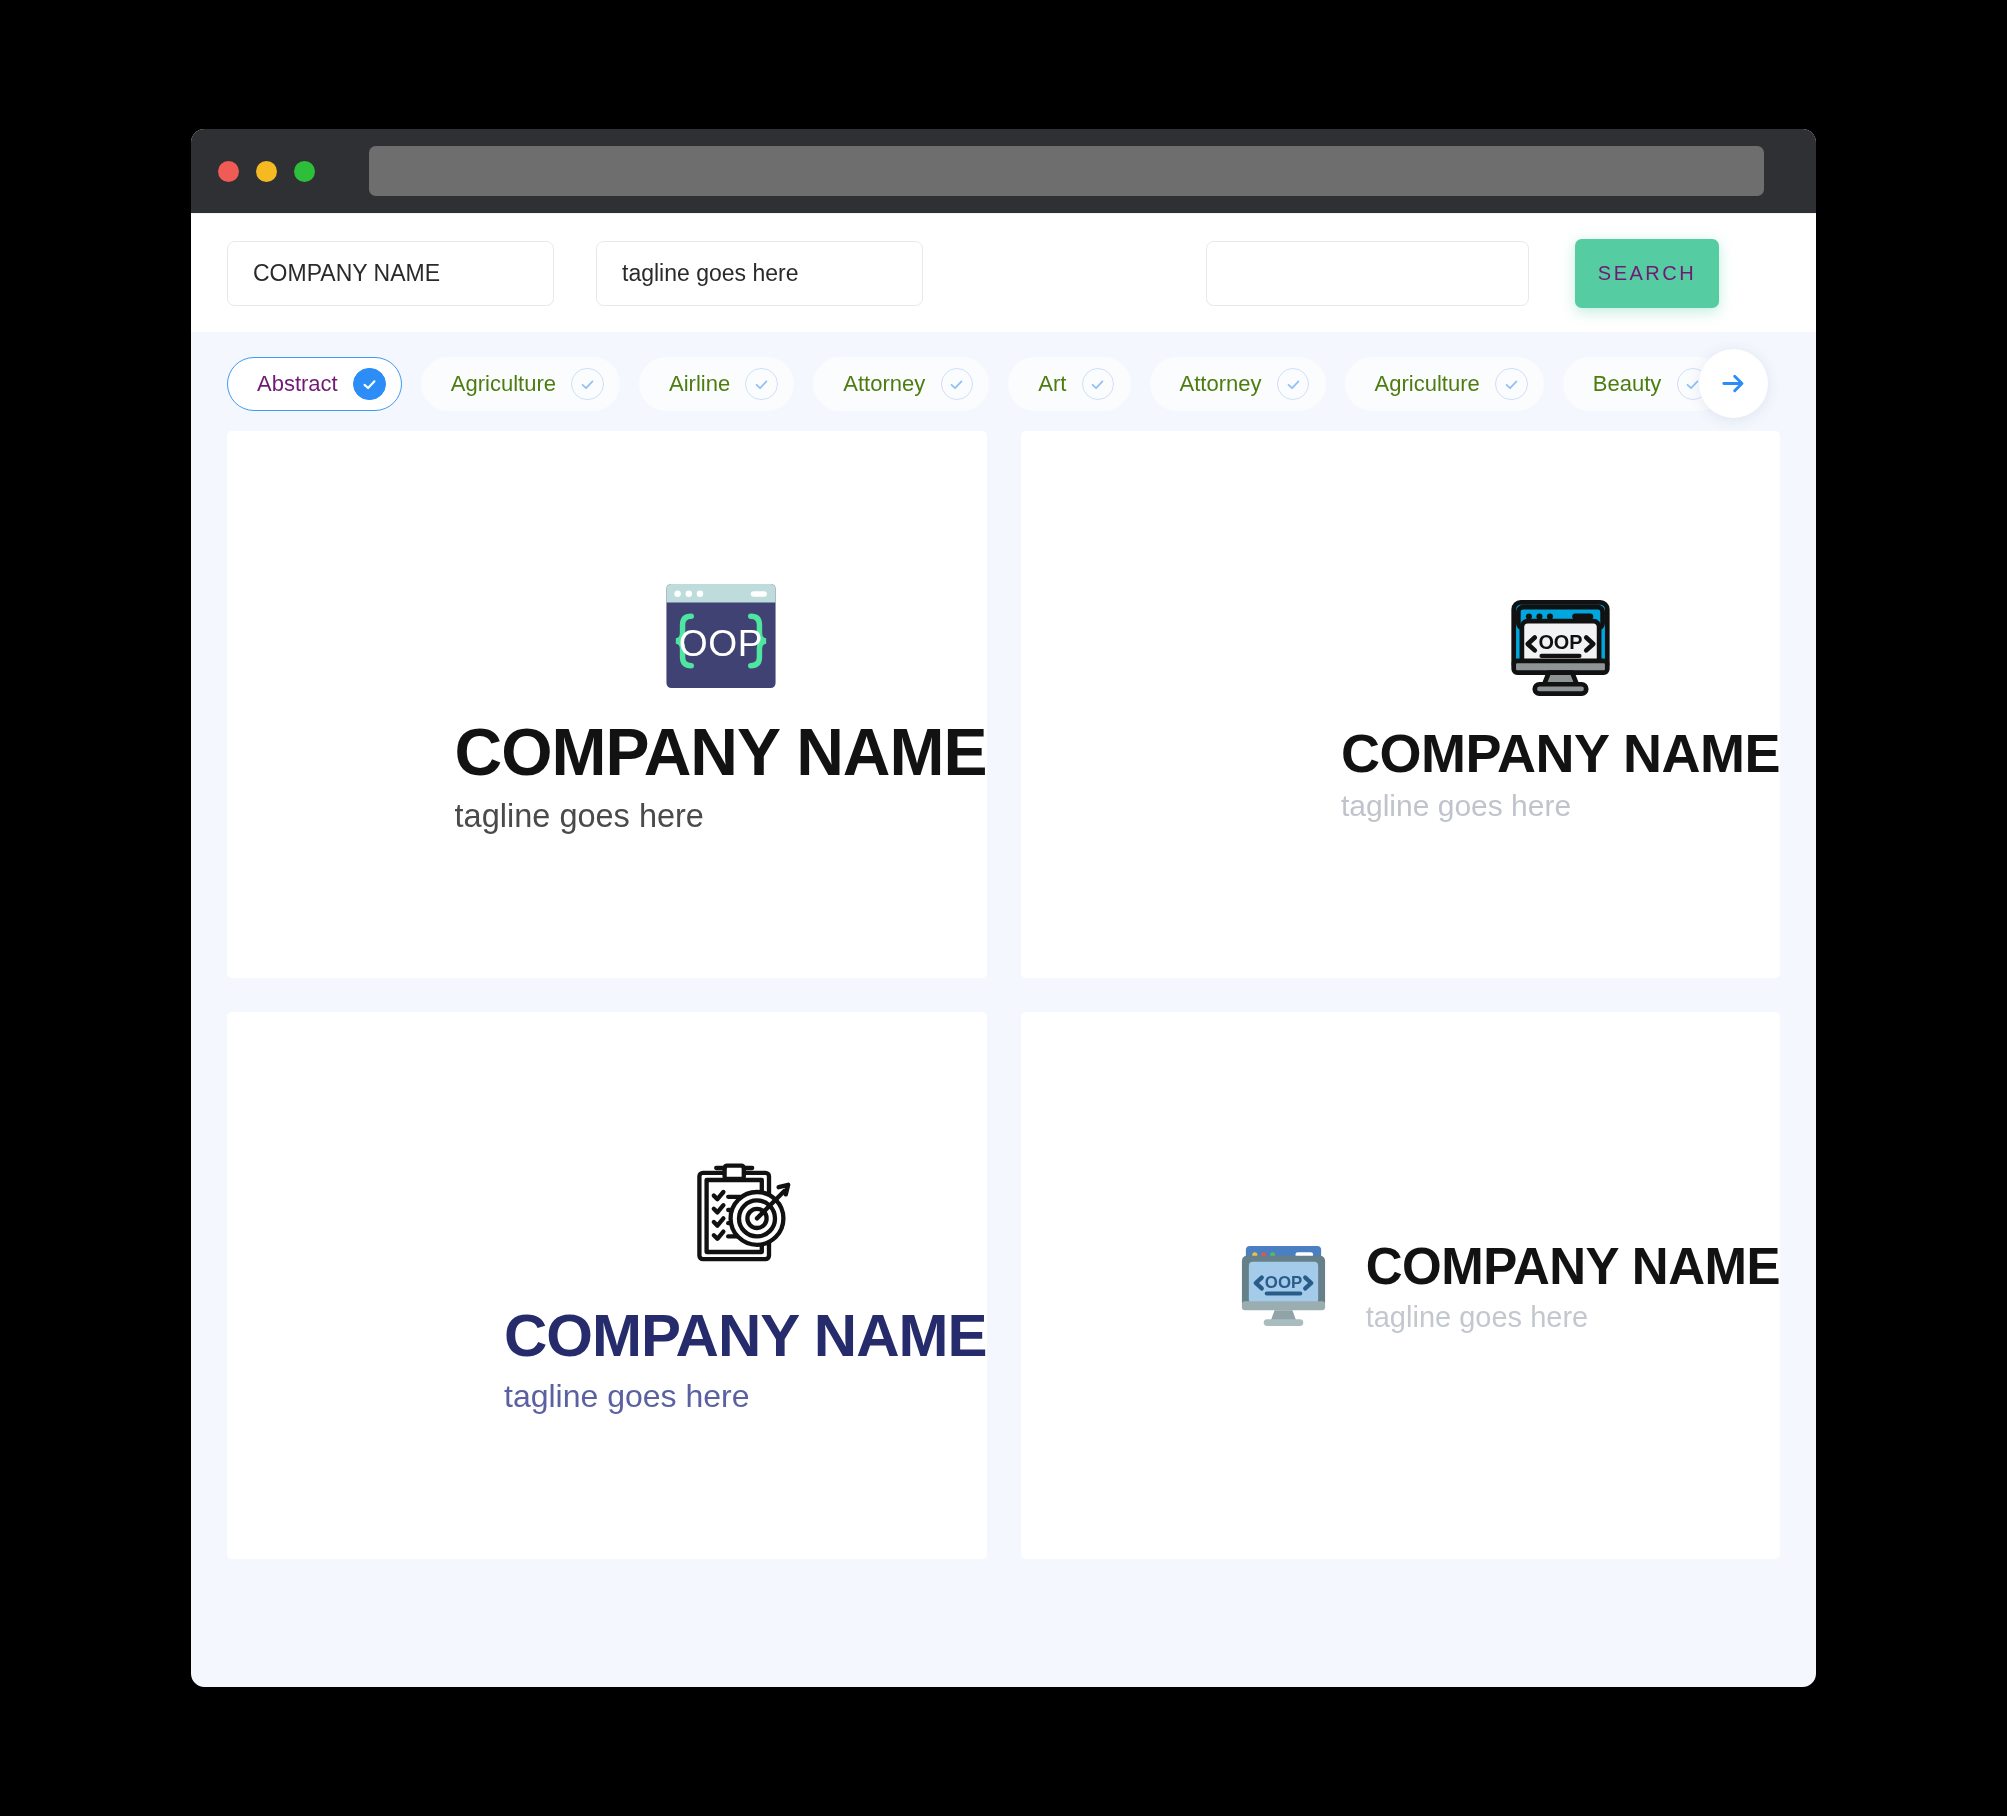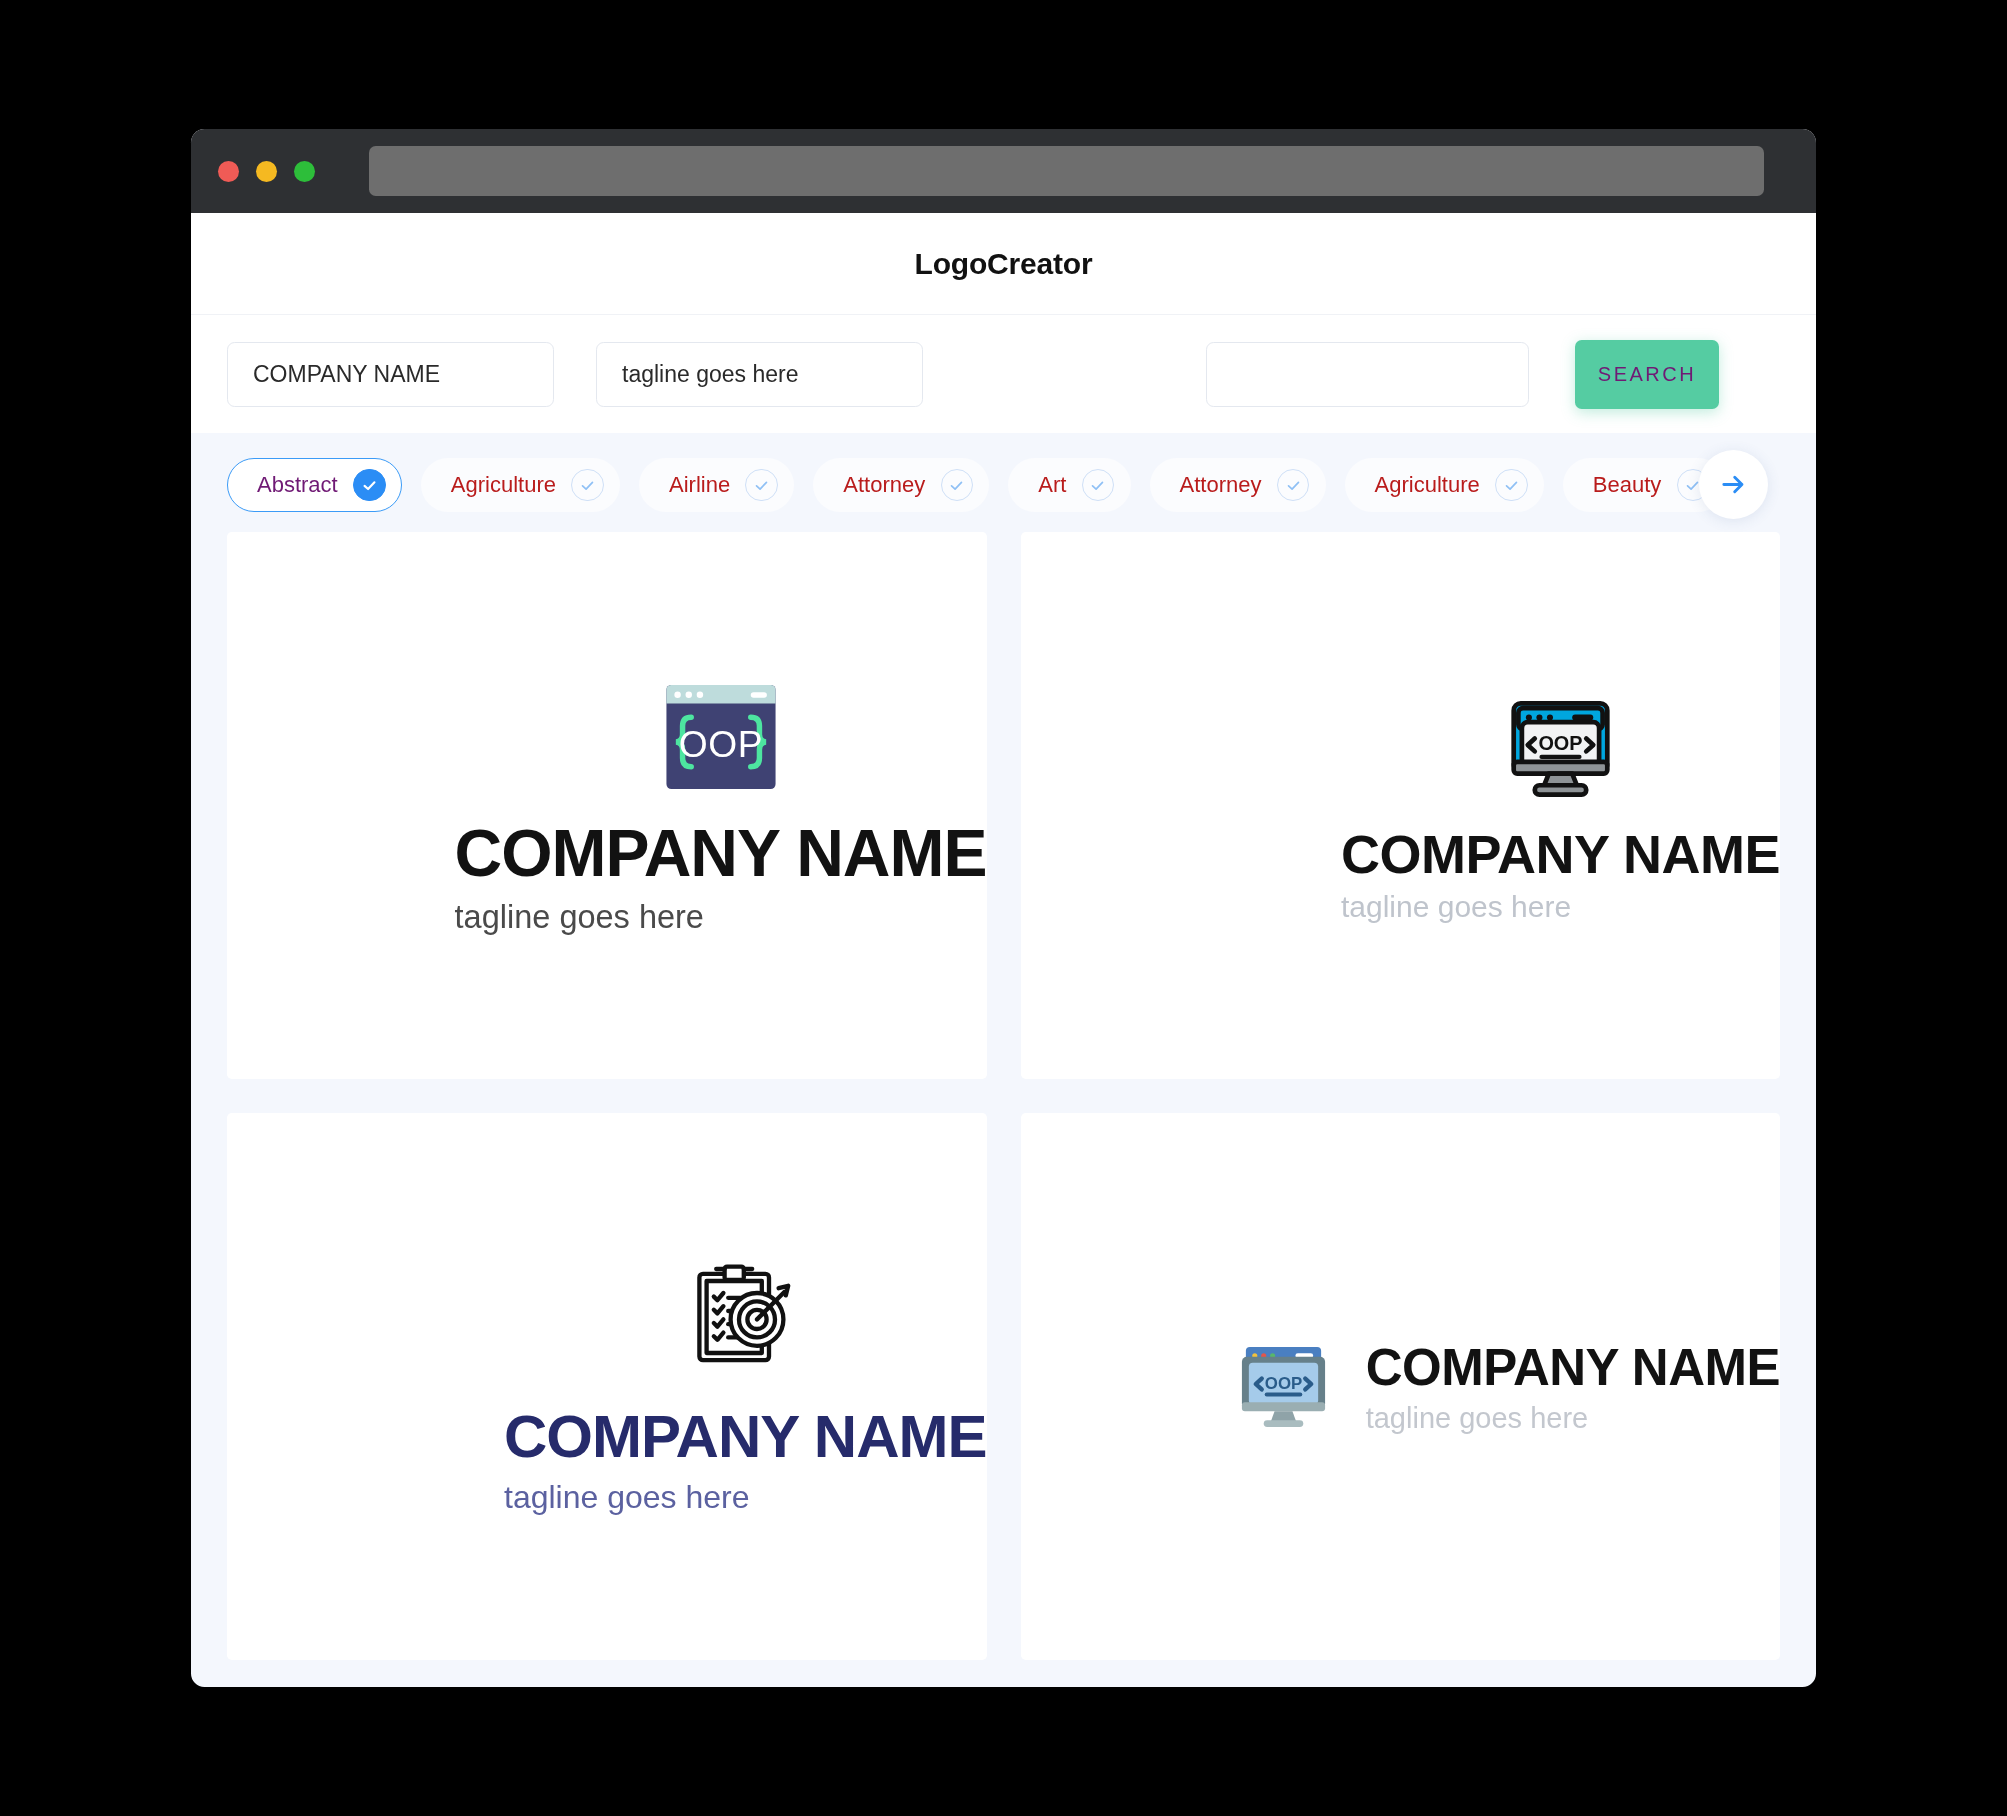--- a/index.html
+++ b/index.html
@@ -120,21 +120,21 @@
   .chip {
     display: flex;
     align-items: center;
     gap: 15.3px;
     height: 54px;
     padding: 0 15.3px 0 29px;
     border-radius: 27px;
     background: #FBFCFE;
     border: 1px solid transparent;
     font-size: 22px;
-    color: #b91c1c;
+    color: #4d7c0f;
     white-space: nowrap;
     cursor: pointer;
     flex: none;
   }
   .chip.active {
     background: #FFFFFF;
     border: 1.4px solid #3B9BF7;
     color: #701a75;
   }
   .tick {
@@ -213,23 +213,20 @@
 
   <div class="titlebar">
     <div class="lights">
       <span class="light red"></span>
       <span class="light yellow"></span>
       <span class="light green"></span>
     </div>
     <div class="urlbar"></div>
   </div>
 
-  <div class="app-header">
-    <div class="app-title">LogoCreator</div>
-  </div>
 
   <div class="searchbar">
     <input class="field company" type="text" value="COMPANY NAME" style="">
     <input class="field tagline" type="text" value="tagline goes here" style="">
     <input class="field extra" type="text" value="" style="">
     <button class="search-btn">SEARCH</button>
   </div>
 
   <div class="chips-wrap">
     <div class="chips" id="chips">

